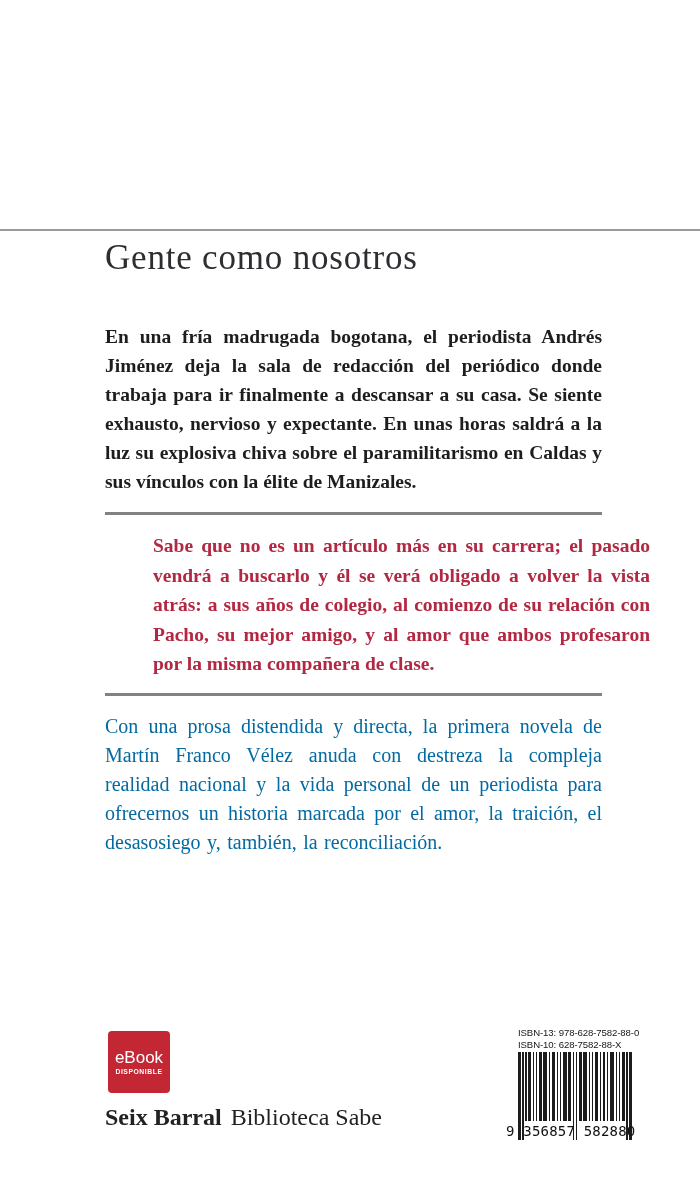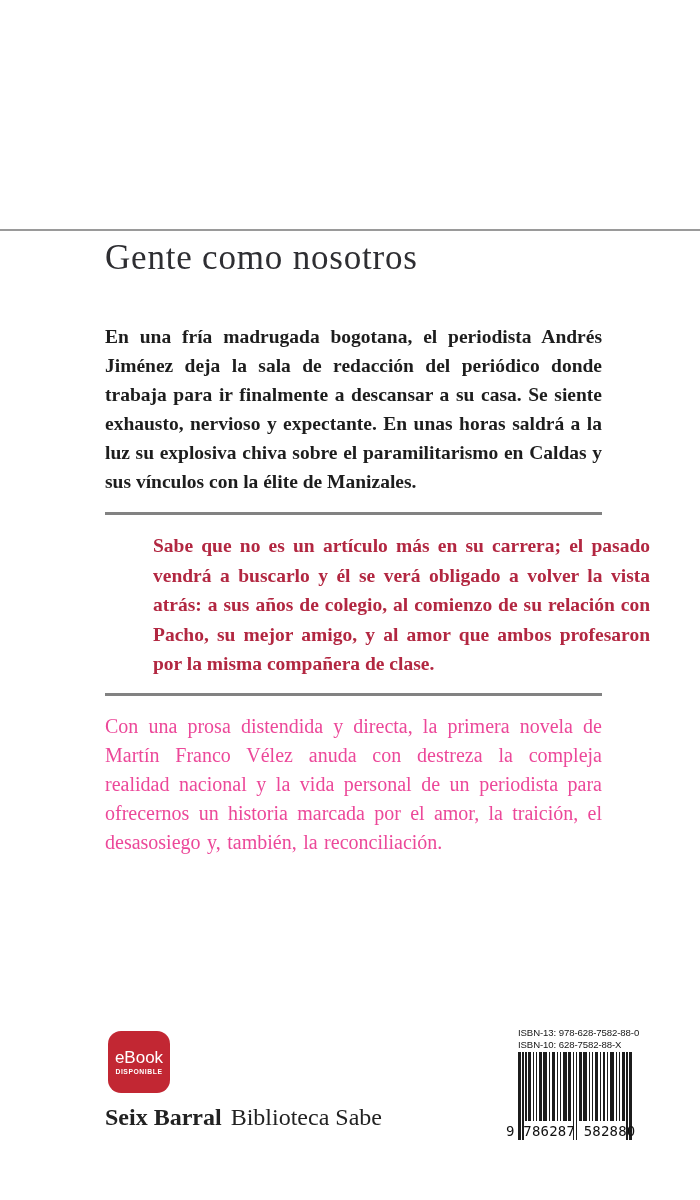--- a/index.html
+++ b/index.html
@@ -21,29 +21,29 @@
     font-size:35px;line-height:36px;font-weight:normal;color:#2e2e32;letter-spacing:.8px;
   }
 
   
   .para{
     position:absolute;left:105px;width:497px;margin:0;
     text-align:justify;
   }
   .para-1{top:322px;font-size:19.5px;line-height:29px;font-weight:bold;color:#1d1d1d;}
   .para-2{top:531px;font-size:19.5px;line-height:29.5px;font-weight:bold;}
-  .para-3{top:712px;font-size:20px;line-height:29px;font-weight:normal;color:#ec4899;word-spacing:1.5px;}
+  .para-3{top:712px;font-size:20px;line-height:29px;font-weight:normal;color:#0369a1;word-spacing:1.5px;}
 
   .divider{position:absolute;left:105px;width:497px;height:2.5px;background:#828282;}
   .divider-1{top:512px;}
   .divider-2{top:693px;}
 
   
   .ebook-badge{
-    position:absolute;left:108px;top:1031px;width:62px;height:62px;border-radius:13px;
+    position:absolute;left:108px;top:1031px;width:62px;height:62px;border-radius:4px;
     color:#ffffff;font-family:"Liberation Sans", sans-serif;text-align:center;
     display:flex;flex-direction:column;justify-content:center;align-items:center;
   }
   .ebook-badge .big{font-size:17px;line-height:18px;font-weight:normal;}
   .ebook-badge .small{font-size:6.8px;line-height:9px;letter-spacing:.55px;font-weight:bold;}
 
   
   .publisher{
     position:absolute;left:105px;top:1103px;font-size:24px;line-height:28px;color:#222222;
     white-space:nowrap;
@@ -126,16 +126,16 @@
         <div class="bar" style="width: 1.35px;"></div>
         <div class="bar" style="width: 2.7px;"></div>
         <div class="bar" style="width: 1.35px;"></div>
         <div class="bar" style="width: 4.05px;"></div>
         <div class="bar" style="width: 1.35px;"></div>
         <div class="bar" style="width: 1.35px;"></div>
         <div class="bar" style="width: 2.7px;"></div>
         <div class="bar tall" style="width: 1.35px;"></div>
         <div class="bar tall" style="width: 2.7px;"></div>
       </div>
-    <div class="barcode-digits">9 786287 582880</div>
+    <div class="barcode-digits">9 356857 582880</div>
   </div>
 
 </div>
 
 </body></html>

